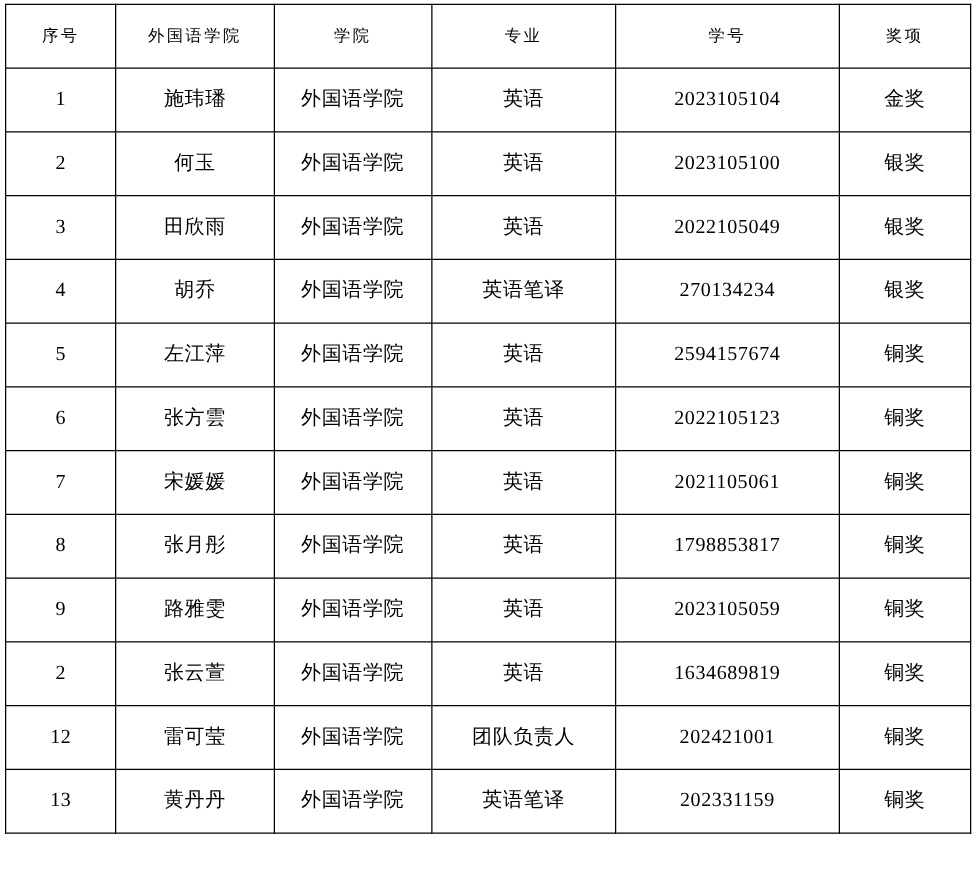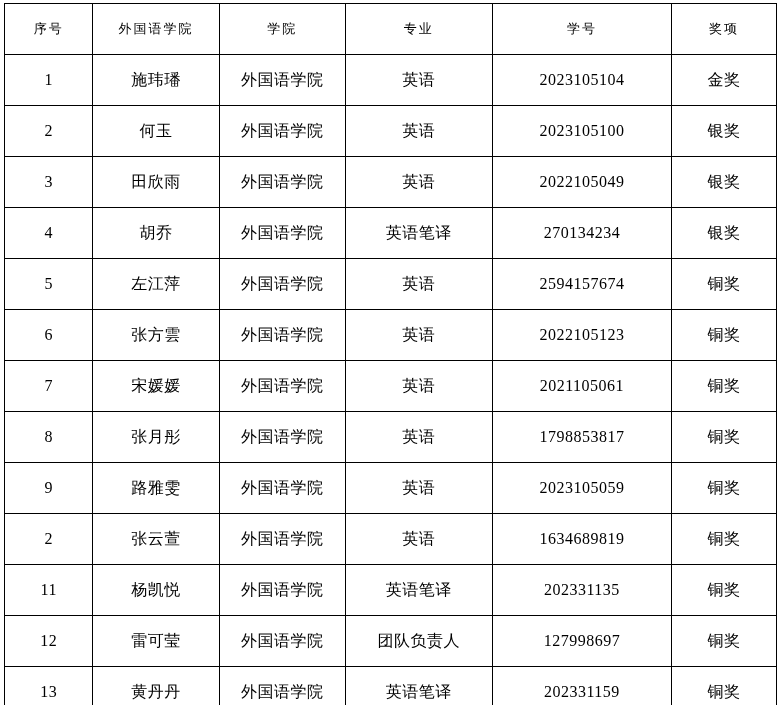--- a/index.html
+++ b/index.html
@@ -153,33 +153,25 @@
       </tr>
       <tr>
         <td class="idx-cell">2</td>
         <td>张云萱</td>
         <td>外国语学院</td>
         <td>英语</td>
         <td class="num-cell">1634689819</td>
         <td>铜奖</td>
       </tr>
       <tr>
-        <td class="idx-cell">11</td>
-        <td>杨凯悦</td>
-        <td>外国语学院</td>
-        <td>英语笔译</td>
-        <td class="num-cell">202331135</td>
-        <td>铜奖</td>
-      </tr>
-      <tr>
         <td class="idx-cell">12</td>
         <td>雷可莹</td>
         <td>外国语学院</td>
         <td>团队负责人</td>
-        <td class="num-cell">127998697</td>
+        <td class="num-cell">202421001</td>
         <td>铜奖</td>
       </tr>
       <tr>
         <td class="idx-cell">13</td>
         <td>黄丹丹</td>
         <td>外国语学院</td>
         <td>英语笔译</td>
         <td class="num-cell">202331159</td>
         <td>铜奖</td>
       </tr>

